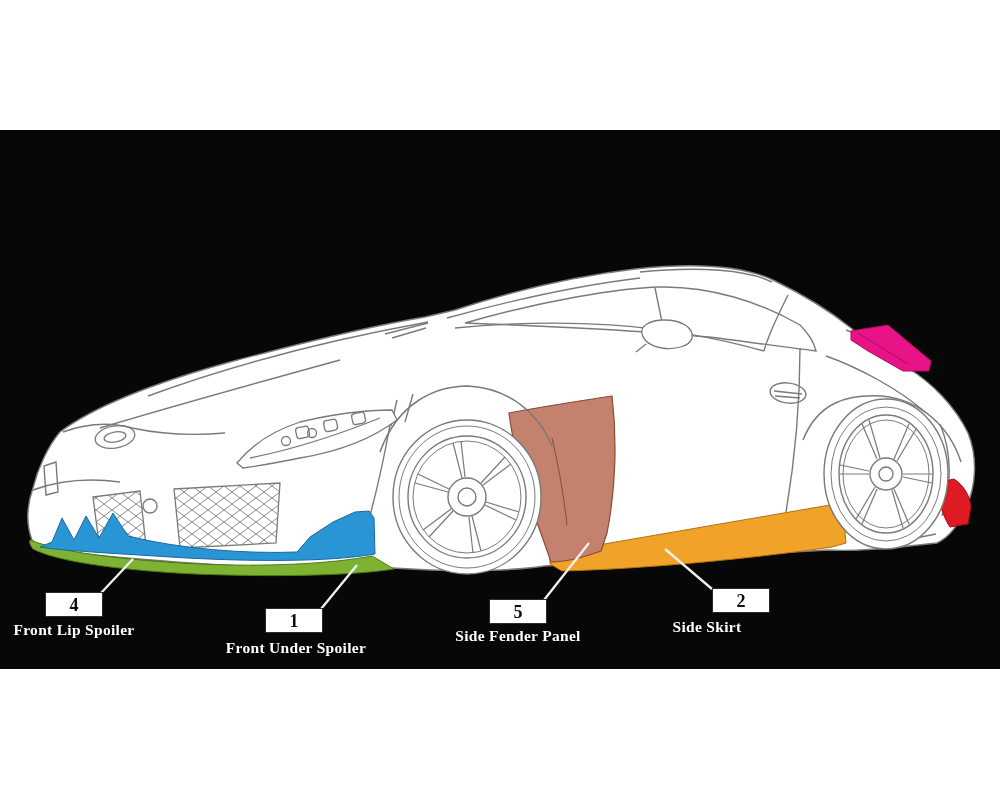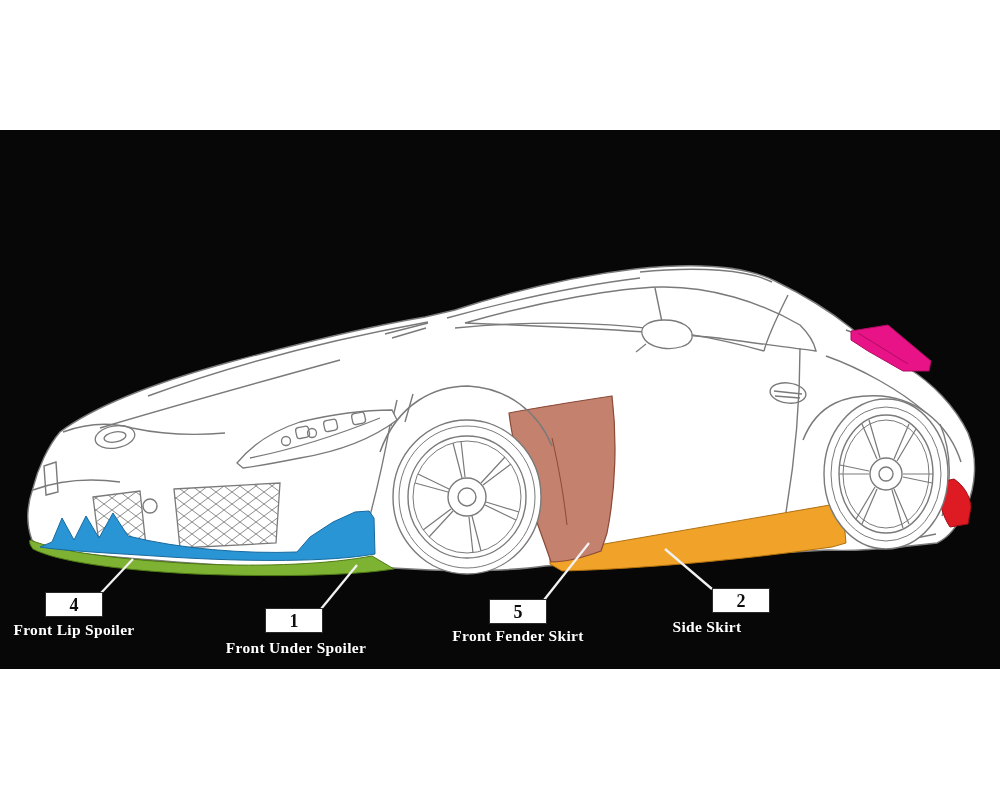--- a/index.html
+++ b/index.html
@@ -226,20 +226,20 @@
   <div class="partlabel" style="left:-11px;top:621px;">Front Lip Spoiler</div>
 
   <div class="numbox" style="left:265px;top:608px;">
     <span>1</span>
   </div>
   <div class="partlabel" style="left:211px;top:639px;">Front Under Spoiler</div>
 
   <div class="numbox" style="left:489px;top:599px;">
     <span>5</span>
   </div>
-  <div class="partlabel" style="left:433px;top:627px;">Front Fender Skirt</div>
+  <div class="partlabel" style="left:433px;top:627px;">Side Fender Panel</div>
 
   <div class="numbox" style="left:712px;top:588px;">
     <span>2</span>
   </div>
   <div class="partlabel" style="left:622px;top:618px;">Side Skirt</div>
 
 </div>
 
 </body></html>

